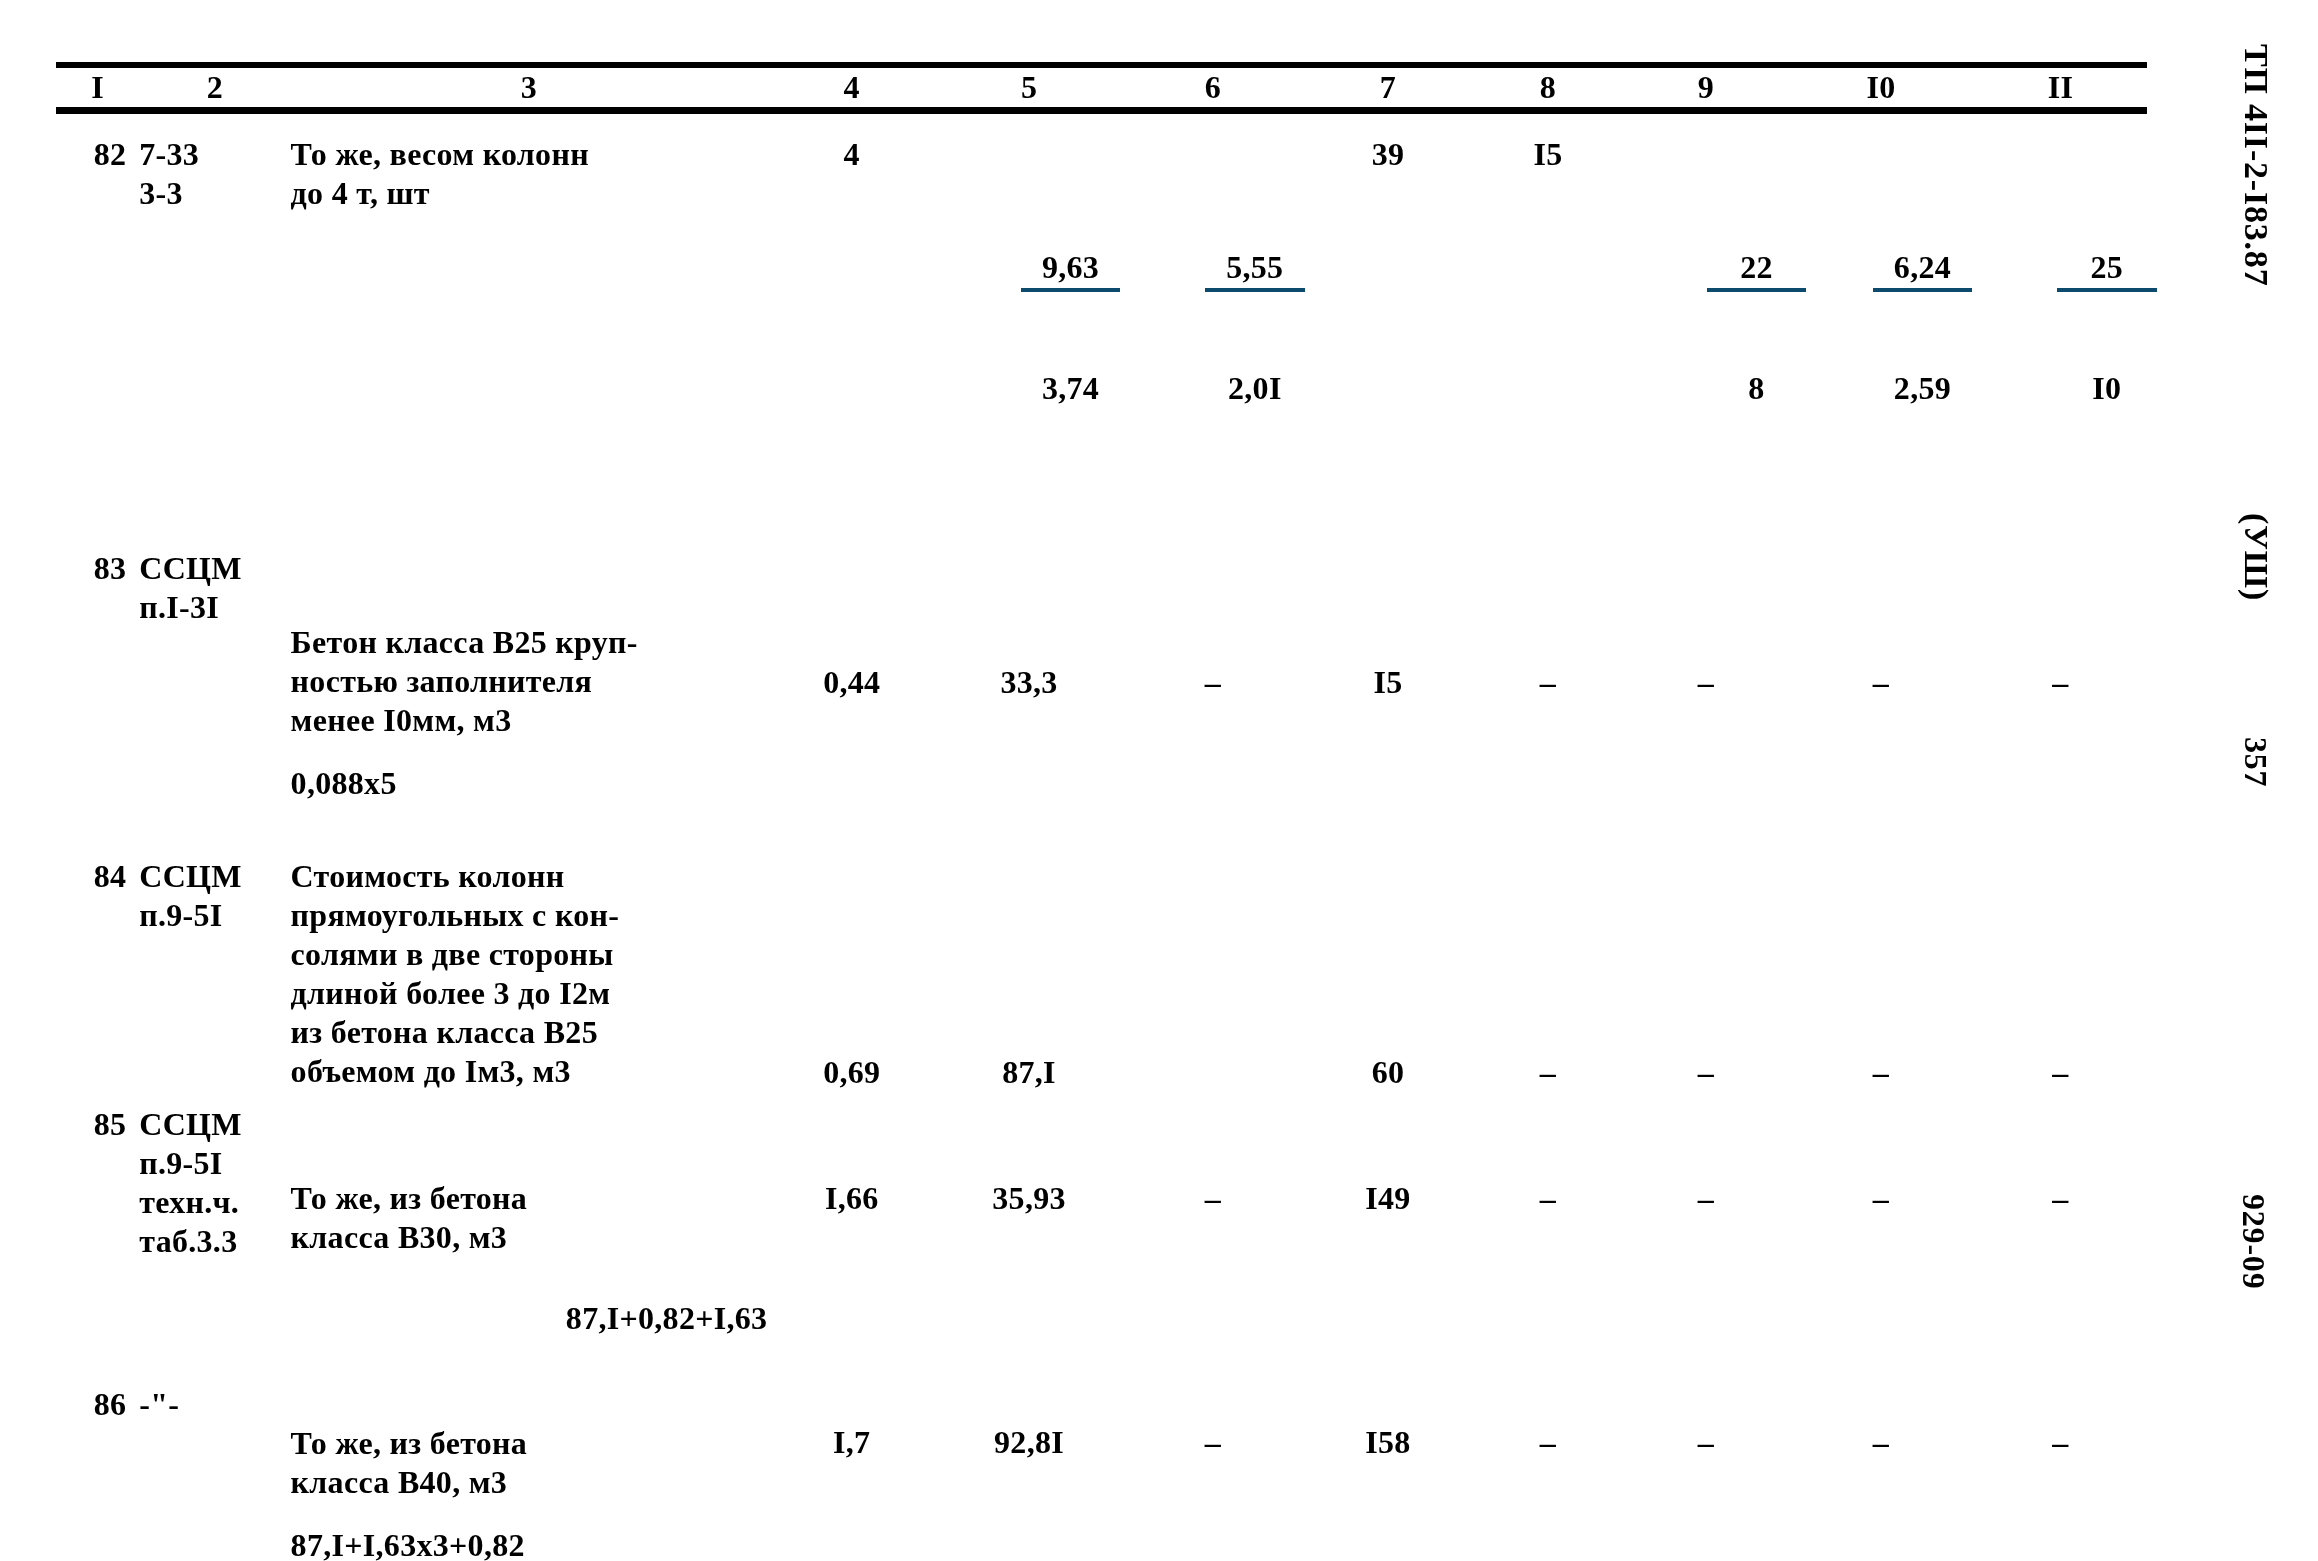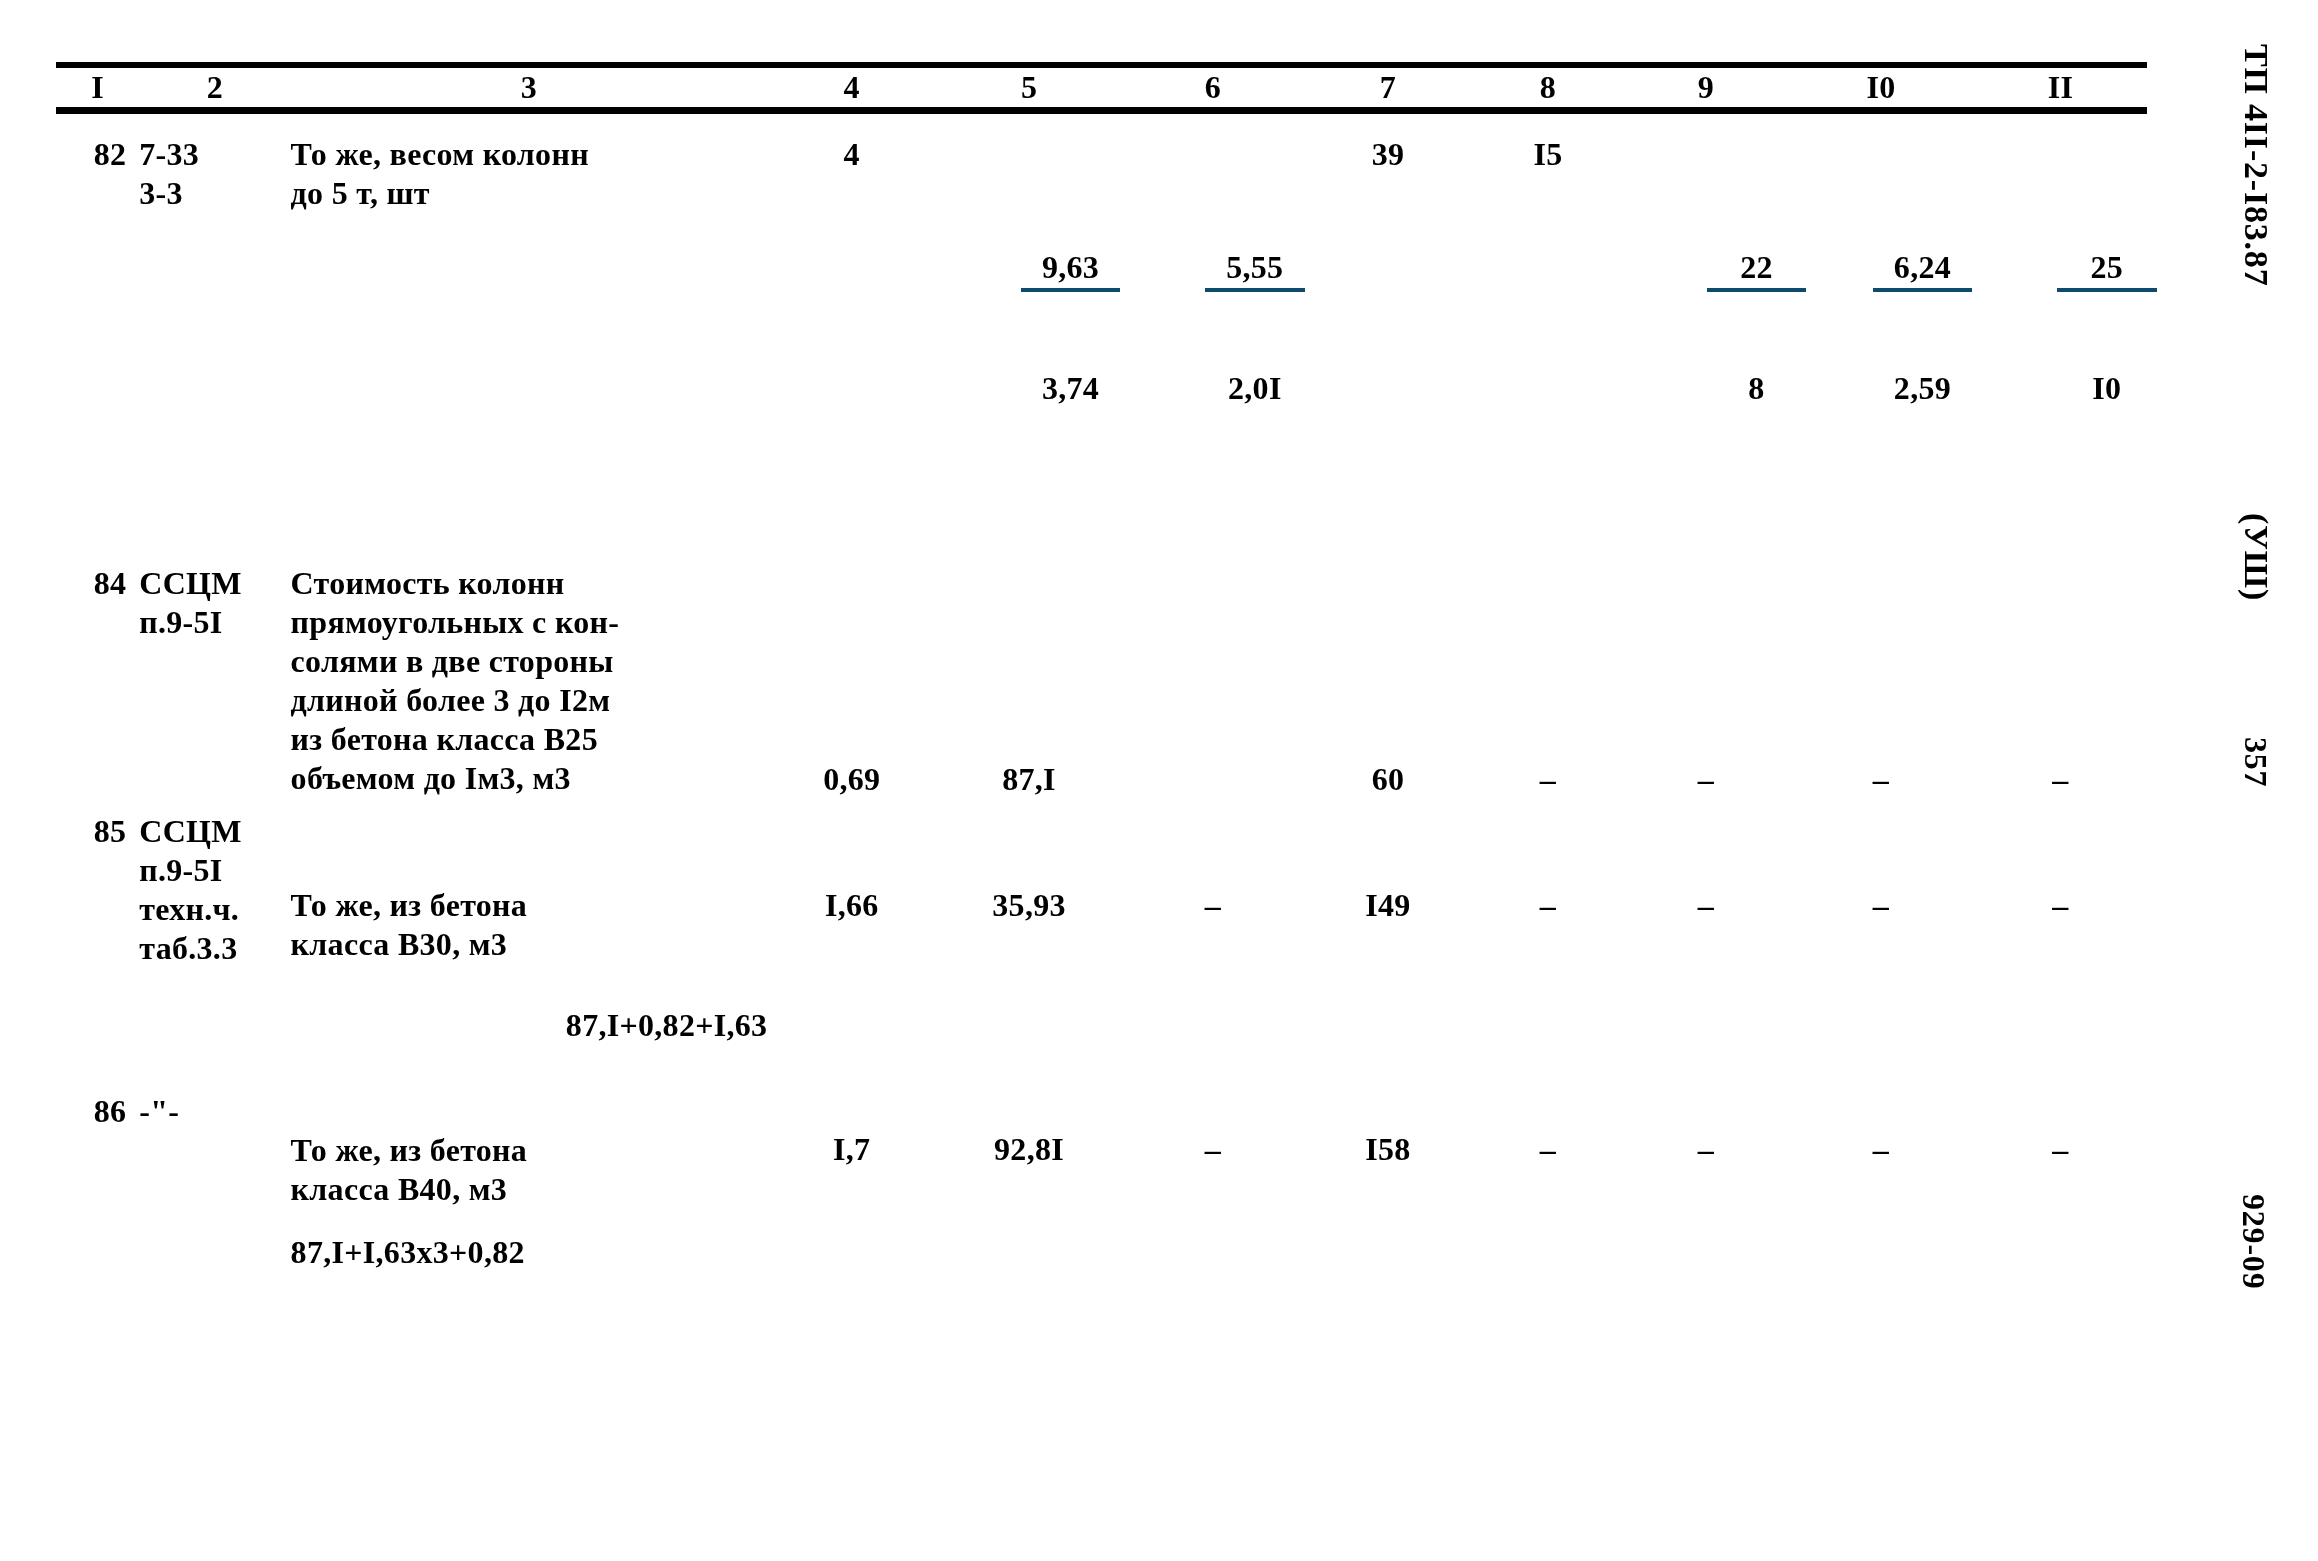--- a/index.html
+++ b/index.html
@@ -187,21 +187,21 @@
           <col class="c10">
           <col class="c11">
       </colgroup>
 
       <tbody>
           <tr>
         <td class="rownum">82</td>
         <td class="code" style="white-space:pre-line;">7-33
 3-3</td>
         <td class="txt">То же, весом колонн
-до 5 т,  шт</td>
+до 4 т,  шт</td>
         <td class="numc">4</td>
         <td class="numc">
           <span class="frac">
             <span class="top">9,63</span>
             <span class="bot">3,74</span>
           </span>
         </td>
         <td class="numc">
           <span class="frac">
             <span class="top">5,55</span>
@@ -227,20 +227,39 @@
             <span class="top">25</span>
             <span class="bot">I0</span>
           </span>
         </td>
       </tr>
 
       <tr>
             <td colspan="11" style="height:27px;"></td>
           </tr>
 
+      <tr>
+        <td class="rownum">83</td>
+        <td class="code" style="white-space:pre-line;">ССЦМ
+п.I-3I</td>
+        <td class="txt" style="padding-top:35px;">
+          <span style="white-space:pre-line;">Бетон класса В25 круп-
+ностью заполнителя
+менее I0мм, м3</span>
+          <span style="display:block; margin-top:24px;">0,088х5</span>
+        </td>
+        <td class="numc" style="padding-top:114px;">0,44</td>
+        <td class="numc" style="padding-top:114px;">33,3</td>
+        <td class="dash" style="padding-top:114px;">–</td>
+        <td class="numc" style="padding-top:114px;">I5</td>
+        <td class="dash" style="padding-top:114px;">–</td>
+        <td class="dash" style="padding-top:114px;">–</td>
+        <td class="dash" style="padding-top:114px;">–</td>
+        <td class="dash" style="padding-top:114px;">–</td>
+      </tr>
 
       <tr>
             <td colspan="11" style="height:14.4px;"></td>
           </tr>
 
       <tr>
         <td class="rownum">84</td>
         <td class="code" style="white-space:pre-line;">ССЦМ
 п.9-5I</td>
         <td class="txt">Стоимость колонн

